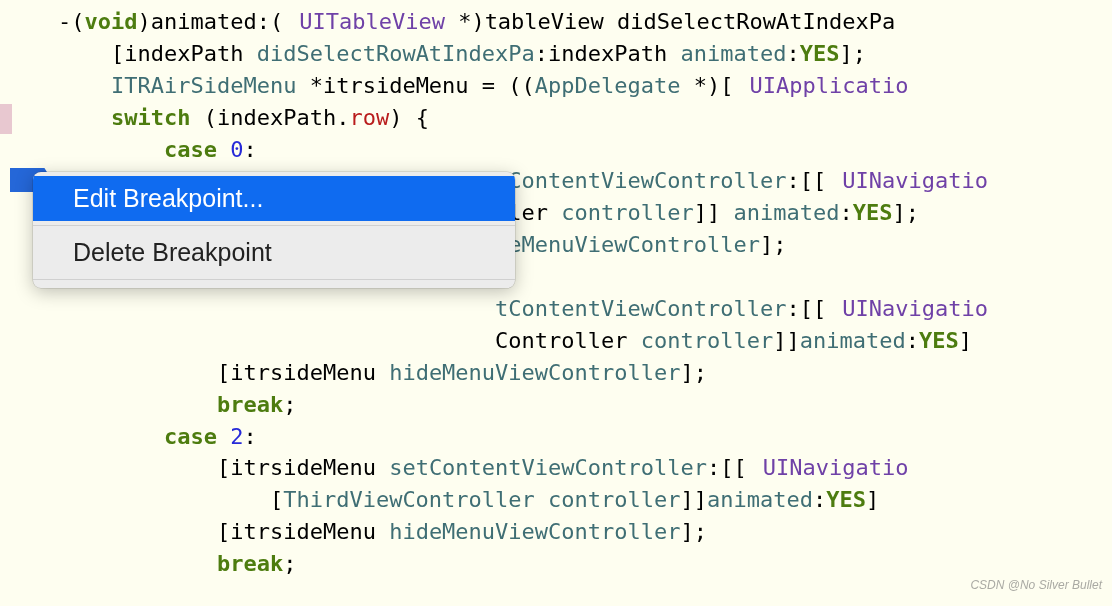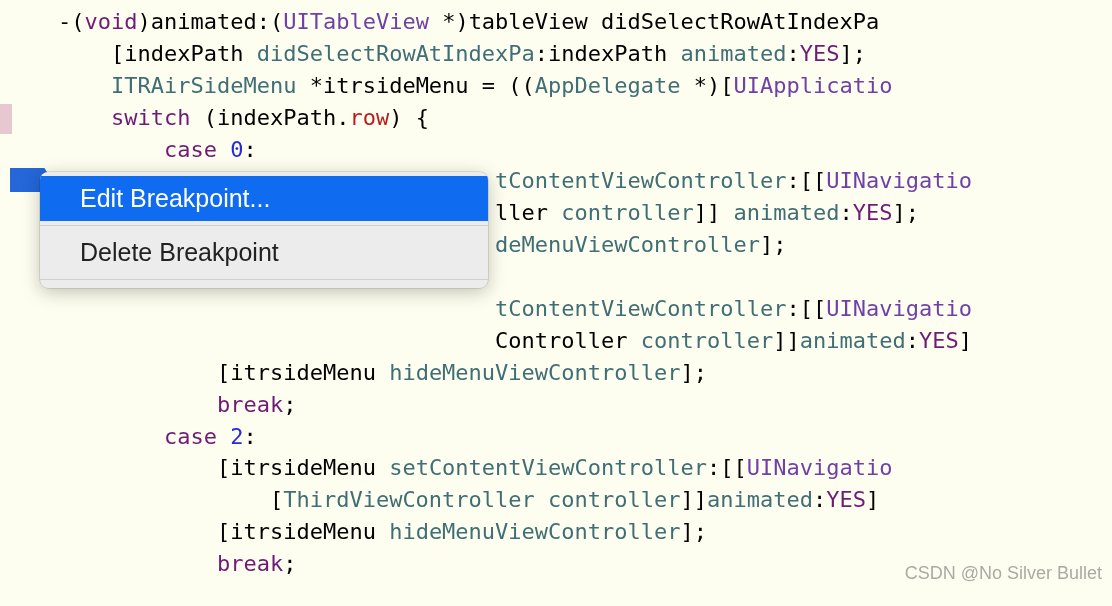--- a/index.html
+++ b/index.html
@@ -38,31 +38,31 @@
       clip-path: polygon(0 0, 82% 0, 100% 50%, 82% 100%, 0 100%);
     }
     .cursor-bar {
       position: absolute;
       left: 0;
       top: 104px;
       width: 12px;
       height: 30px;
       background: #e8c8d0;
     }
-    .kw { color: #701a75; }
-    .type { color: #6f41a7; }
+    .kw { color: #4d7c0f; font-weight: bold; }
+    .type { color: #6f41a7; margin-left: 16px; }
     .method { color: #3f6e74; }
     .prop { color: #b91c1c; }
     .num { color: #272ad8; }
     .plain { color: #000; }
     .context-menu {
       position: absolute;
-      left: 40px;
+      left: 33px;
       top: 172px;
-      width: 448px;
+      width: 482px;
       background: #ececec;
       border-radius: 8px;
       box-shadow: 0 4px 18px rgba(0,0,0,0.25), 0 0 0 0.5px rgba(0,0,0,0.18);
       overflow: hidden;
       font-family: -apple-system, BlinkMacSystemFont, "Helvetica Neue", sans-serif;
       font-size: 25px;
       padding: 4px 0;
     }
     .menu-item {
       padding: 8px 20px 8px 40px;
@@ -74,24 +74,25 @@
       color: #fff;
     }
     .menu-sep {
       height: 1px;
       background: #d0d0d0;
       margin: 4px 0;
     }
     .watermark {
       position: absolute;
       right: 10px;
-      bottom: 22px;
+      bottom: 14px;
       font-family: -apple-system, sans-serif;
-      font-size: 18px;
+      font-size: 12px;
       color: rgba(100,100,100,0.55);
+      font-style: italic;
     }
   </style>
 </head>
 <body>
 
 <div class="gutter">
   <div class="cursor-bar"></div>
   <div class="breakpoint-marker"></div>
 </div>
 

